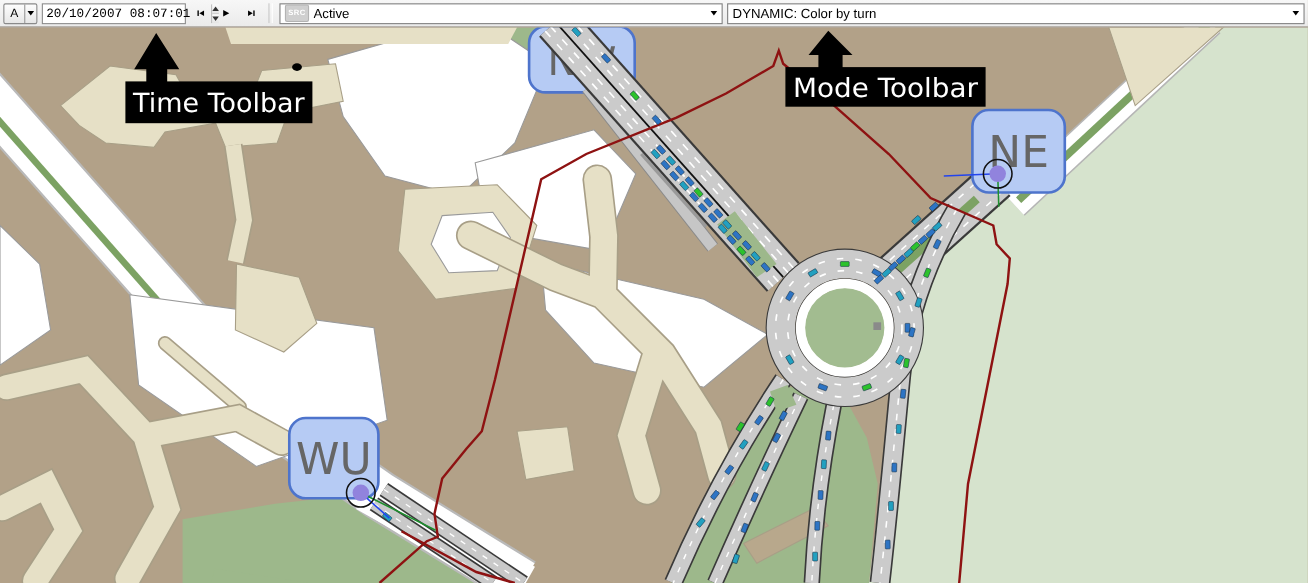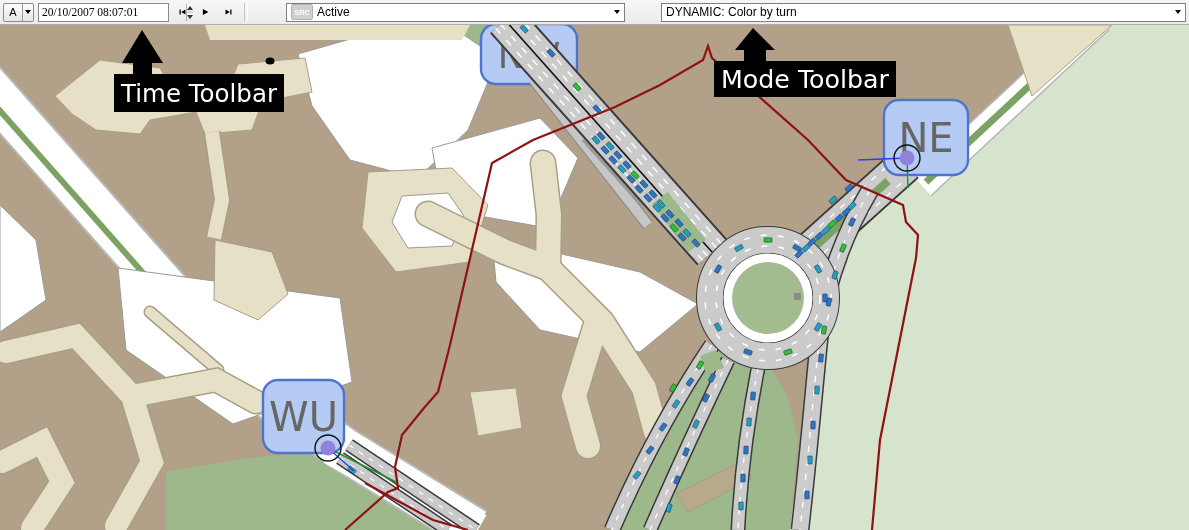--- a/index.html
+++ b/index.html
@@ -8,29 +8,29 @@
   .toolbar{position:absolute;top:0;left:0;width:1189px;height:25px;box-sizing:border-box;
     background:linear-gradient(#f7f7f7,#ebebeb);border-bottom:1px solid #adadad;
     display:flex;align-items:center;padding:0 3px;gap:4px;font-size:12px;color:#000;}
   .tb-btn{height:19px;box-sizing:border-box;border:1px solid #8a8a8a;border-radius:2px;
     background:linear-gradient(#fdfdfd,#e7e7e7);display:flex;align-items:center;justify-content:center;}
   .view-btn{width:31px;padding:0;}
   .view-btn .lbl{flex:1;text-align:center;font-size:11px;}
   .view-btn .caret-box{width:10px;height:100%;border-left:1px solid #9a9a9a;display:flex;align-items:center;justify-content:center;}
   .caret{width:0;height:0;border-left:3.5px solid transparent;border-right:3.5px solid transparent;border-top:4.5px solid #000;}
   .spin-field{height:19px;width:131px;box-sizing:border-box;border:1px solid #8a8a8a;background:#fff;display:flex;align-items:center;}
-  .spin-field input{flex:1;border:0;outline:0;font-family:Liberation Serif, serif;font-size:11.5px;padding:0 3px;background:transparent;}
+  .spin-field input{flex:1;border:0;outline:0;font-family:Liberation Mono, monospace;font-size:11.5px;padding:0 3px;background:transparent;}
   .spinners{width:14px;height:17px;display:flex;flex-direction:column;border-left:1px solid #b5b5b5;}
   .spinners div{flex:1;display:flex;align-items:center;justify-content:center;background:linear-gradient(#fbfbfb,#e4e4e4);}
   .spin-up{border-bottom:1px solid #c9c9c9;}
   .tri-up{width:0;height:0;border-left:3px solid transparent;border-right:3px solid transparent;border-bottom:4px solid #333;}
   .tri-dn{width:0;height:0;border-left:3px solid transparent;border-right:3px solid transparent;border-top:4px solid #333;}
   .media-btn{width:19px;height:19px;background:transparent;border:0;display:flex;align-items:center;justify-content:center;}
   .sep{width:2px;height:18px;border-left:1px solid #c8c8c8;border-right:1px solid #fff;margin:0 2px;}
-  .combo{height:19px;box-sizing:border-box;border:1px solid #7f7f7f;background:#fff;display:flex;align-items:center;padding:0 4px;gap:4px;margin-left:32px;}
+  .combo{height:19px;box-sizing:border-box;border:1px solid #7f7f7f;background:#fff;display:flex;align-items:center;padding:0 4px;gap:4px;}
   .combo .val{flex:1;white-space:nowrap;overflow:hidden;font-size:12px;}
   .combo1{flex:1;}
   .combo2{width:525px;}
   .src-icon{width:20px;height:14px;background:#cfcfcf;border:1px solid #b3b3b3;border-radius:2px;
     color:#fff;font-size:7px;font-weight:bold;display:flex;align-items:center;justify-content:center;letter-spacing:.3px;}
   
   #map{position:absolute;top:25px;left:0;}
 </style>
 </head>
 <body>

